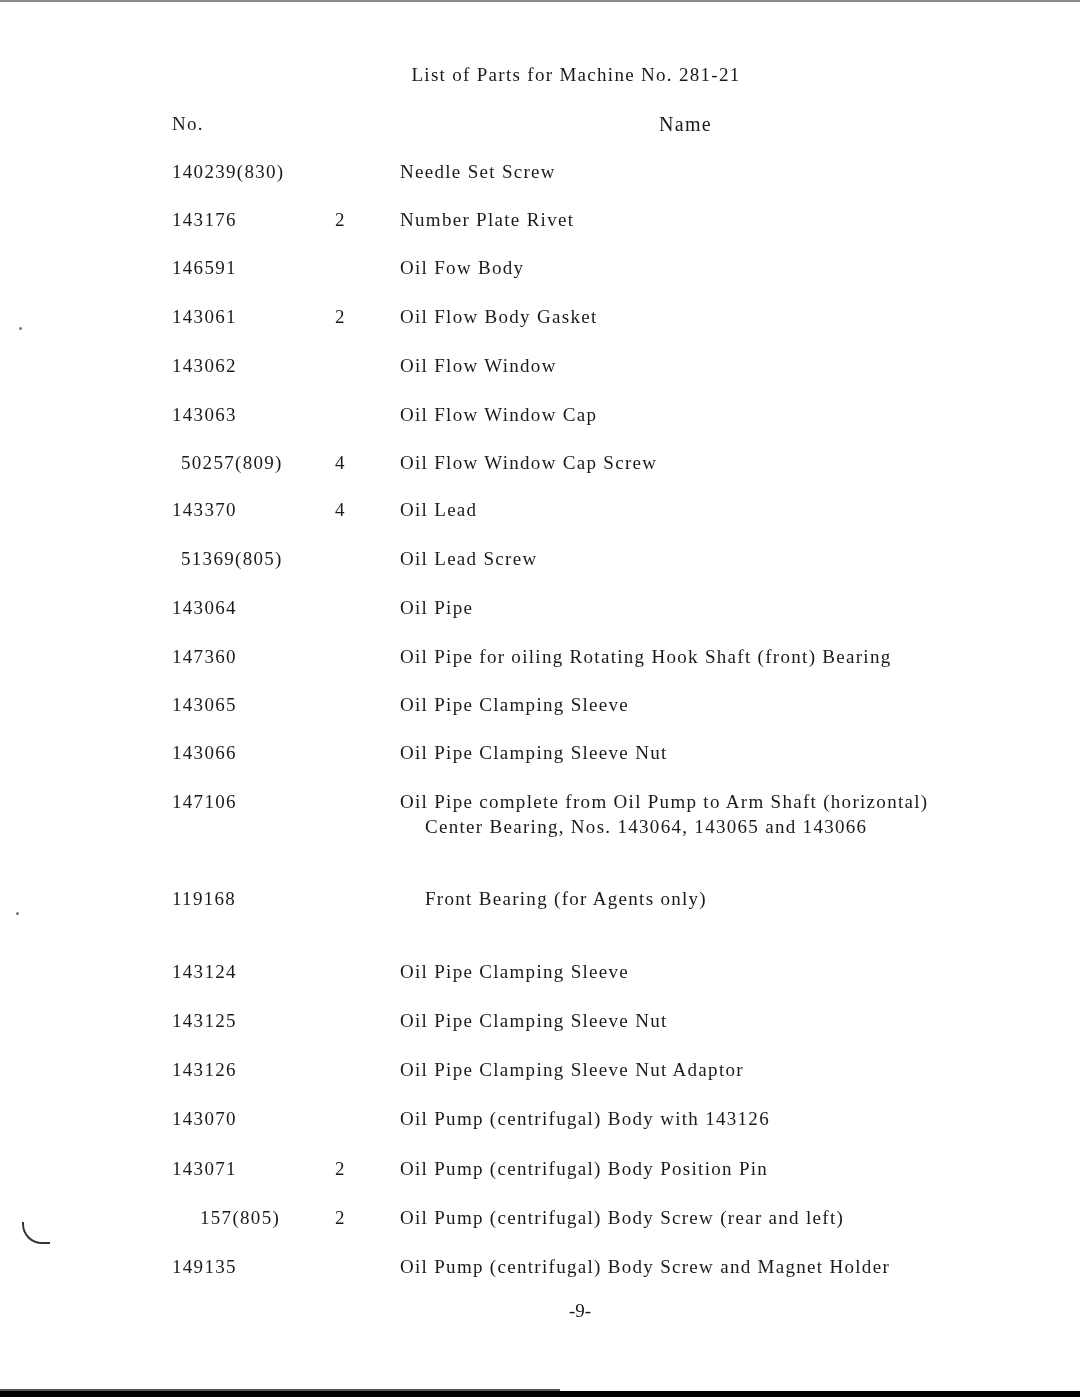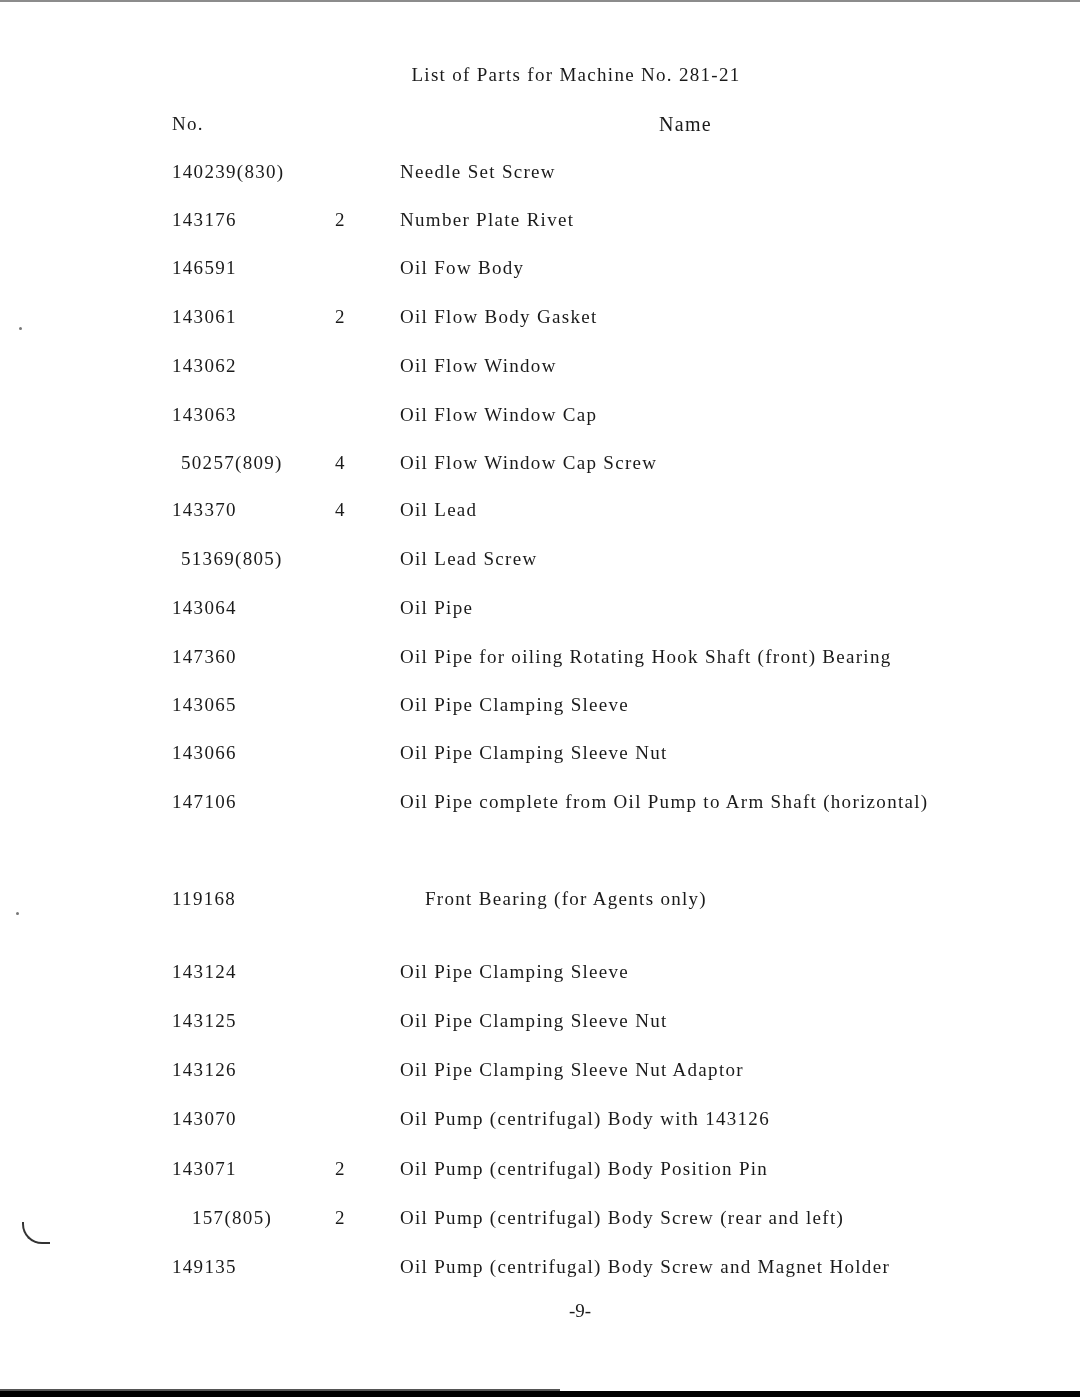--- a/index.html
+++ b/index.html
@@ -61,21 +61,21 @@
       font-size: 19px;
       letter-spacing: 1.3px;
       line-height: 24.5px;
     }
     .cell-no {
       position: absolute;
       left: 172px;
       white-space: nowrap;
     }
     .cell-no.indent1 { left: 181px; }
-    .cell-no.indent2 { left: 192px; }
+    .cell-no.indent2 { left: 200px; }
     .cell-qty {
       position: absolute;
       left: 335px;
       white-space: nowrap;
     }
     .cell-name {
       position: absolute;
       left: 400px;
       white-space: nowrap;
     }
@@ -207,20 +207,21 @@
       <span class="cell-qty"></span>
       <span class="cell-name">
         <span class="cont first">Oil Pipe Clamping Sleeve Nut</span>
       </span>
     </div>
     <div class="row" style="top: 790px;">
       <span class="cell-no">147106</span>
       <span class="cell-qty"></span>
       <span class="cell-name">
         <span class="cont first">Oil Pipe complete from Oil Pump to Arm Shaft (horizontal)</span>
+        <span class="cont">Center Bearing, Nos. 143064, 143065 and 143066</span>
       </span>
     </div>
     <div class="row" style="top: 887px;">
       <span class="cell-no">119168</span>
       <span class="cell-qty"></span>
       <span class="cell-name">
         <span class="cont">Front Bearing (for Agents only)</span>
       </span>
     </div>
     <div class="row" style="top: 960px;">

